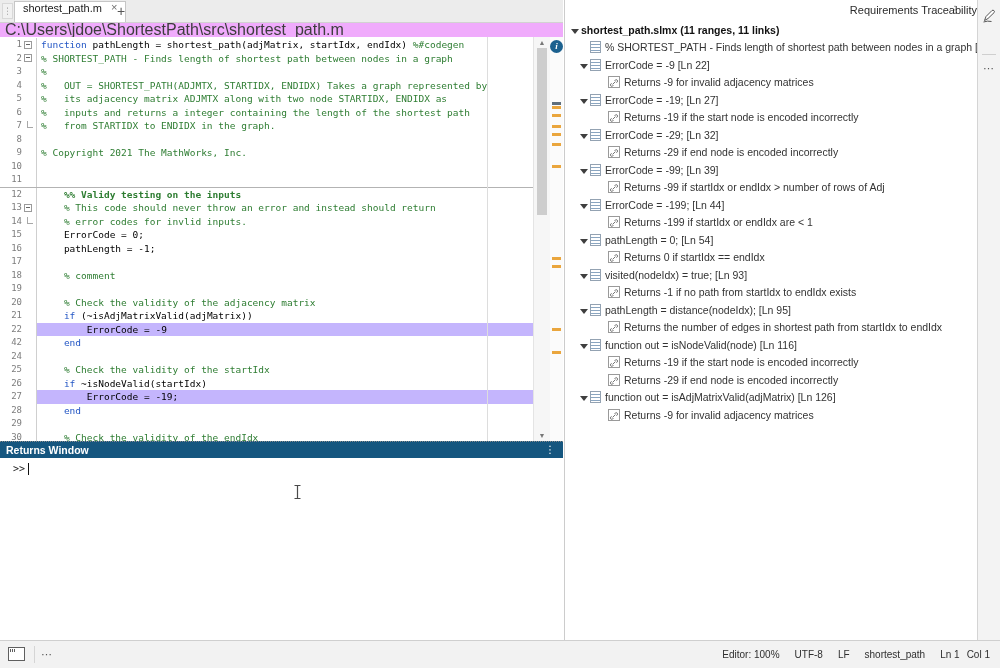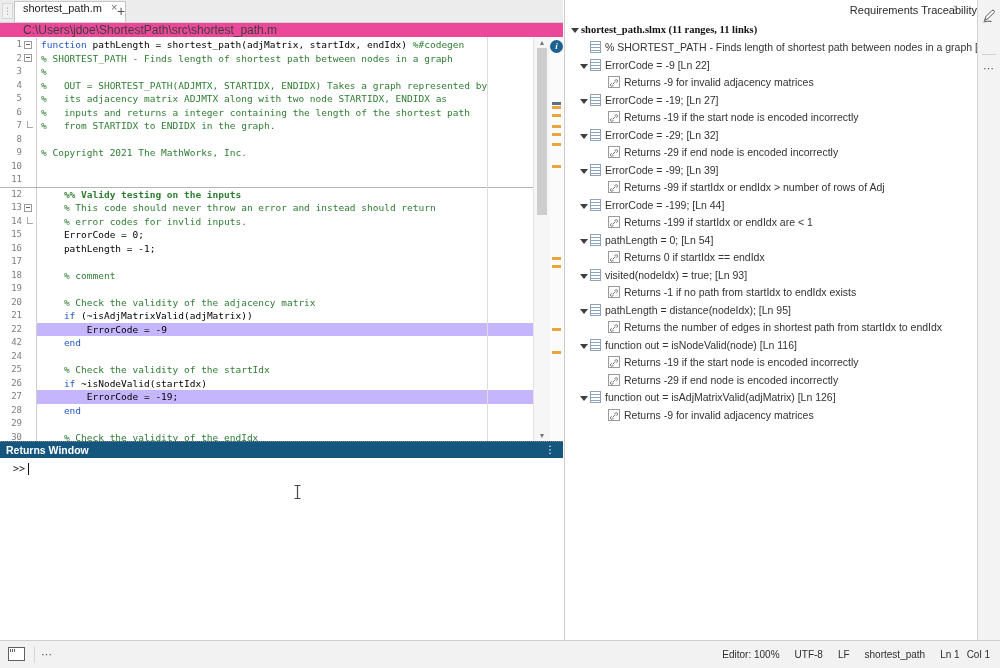--- a/index.html
+++ b/index.html
@@ -8,22 +8,22 @@
 
   
   .left-col{position:absolute;left:0;top:0;width:563px;height:640px;background:#fff;}
   .tabbar{position:relative;height:22px;background:#ececec;border-bottom:1px solid #d2d2d2;}
   .tab-handle{position:absolute;left:2px;top:3px;width:11px;height:16px;background:#f1f1f1;
       border:1px solid #d8d8d8;color:#9a9a9a;font-size:9px;line-height:15px;text-align:center;box-sizing:border-box;}
   .tab{position:absolute;left:14px;top:1px;height:21px;background:#fff;border:1px solid #c6c6c6;border-bottom:none;
       display:flex;padding:0 8px;font-size:11px;color:#1a1a1a;box-sizing:border-box;}
   .tab-close{margin-left:9px;color:#6f6f6f;font-size:11px;line-height:11px;}
   .tab-plus{position:absolute;left:112px;top:0;height:22px;line-height:22px;font-size:14px;color:#555;padding:0 5px;}
-  .pathbar{height:14px;background:#ec4899;border-bottom:1px solid #d6d6d6;font-size:12px;color:#3d3d3d;
-      line-height:14px;padding-left:23px;white-space:nowrap;overflow:hidden;}
+  .pathbar{height:14px;background:#f0abfc;border-bottom:1px solid #d6d6d6;font-size:16px;color:#3d3d3d;
+      line-height:14px;padding-left:5px;white-space:nowrap;overflow:hidden;}
 
   .editor{position:absolute;top:37px;left:0;width:563px;height:404px;background:#fff;overflow:hidden;}
   .code-lines{position:absolute;left:0;top:1px;width:533px;}
   .line{display:flex;height:13.5px;line-height:13.5px;font-family:"DejaVu Sans Mono",monospace;
       font-size:9.5px;white-space:pre;}
   .ln{width:22px;text-align:right;color:#7d7d7d;flex:none;font-size:9px;}
   .fold{width:14px;flex:none;position:relative;}
   .txt{flex:1;border-left:1px solid #cfcfcf;padding-left:4px;overflow:hidden;}
   .line.hl .txt{background:#c4b5fd;}
   .line.sectop{border-top:1px solid #b3b3b3;}
@@ -55,21 +55,21 @@
   .prompt{position:absolute;left:13px;top:4px;font-family:"DejaVu Sans Mono",monospace;font-size:10px;color:#222;}
   .caret{position:absolute;left:28px;top:4px;width:1px;height:12px;background:#111;}
   .ibeam{position:absolute;left:293px;top:25px;}
 
   
   .right-panel{position:absolute;left:564px;top:0;width:413px;height:640px;background:#fff;border-left:1px solid #cccccc;box-sizing:border-box;}
   .rp-header{position:relative;height:20px;font-size:11px;color:#2b2b2b;line-height:20px;padding-left:9px;text-align:right;}
   .rp-kebab{position:absolute;right:17px;top:0;color:#666;font-size:10px;}
   .tree{position:absolute;top:21px;left:0;right:0;}
   .trow{height:17.5px;display:flex;align-items:center;font-size:10.5px;color:#333;white-space:nowrap;overflow:hidden;}
-  .trow.file{padding-left:6px;font-family:Liberation Serif, serif;}
+  .trow.file{padding-left:6px;}
   .trow.file .tlabel{font-weight:bold;color:#111;}
   .trow.range{padding-left:15px;}
   .trow.range.noarrow{padding-left:25px;}
   .trow.link{padding-left:43px;}
   .tarrow{width:10px;flex:none;}
   .tarrow::before{content:"";display:inline-block;width:0;height:0;border-left:4px solid transparent;
       border-right:4px solid transparent;border-top:5px solid #3f3f3f;}
   .range-icon{width:11px;height:12px;flex:none;border:1px solid #93a2b2;box-sizing:border-box;margin-right:4px;
       background:repeating-linear-gradient(to bottom,#ffffff 0 2px,#8aa5c0 2px 3px);}
   .link-icon{width:12px;height:12px;flex:none;border:1px solid #9a9a9a;box-sizing:border-box;margin-right:4px;background:#fff;}

